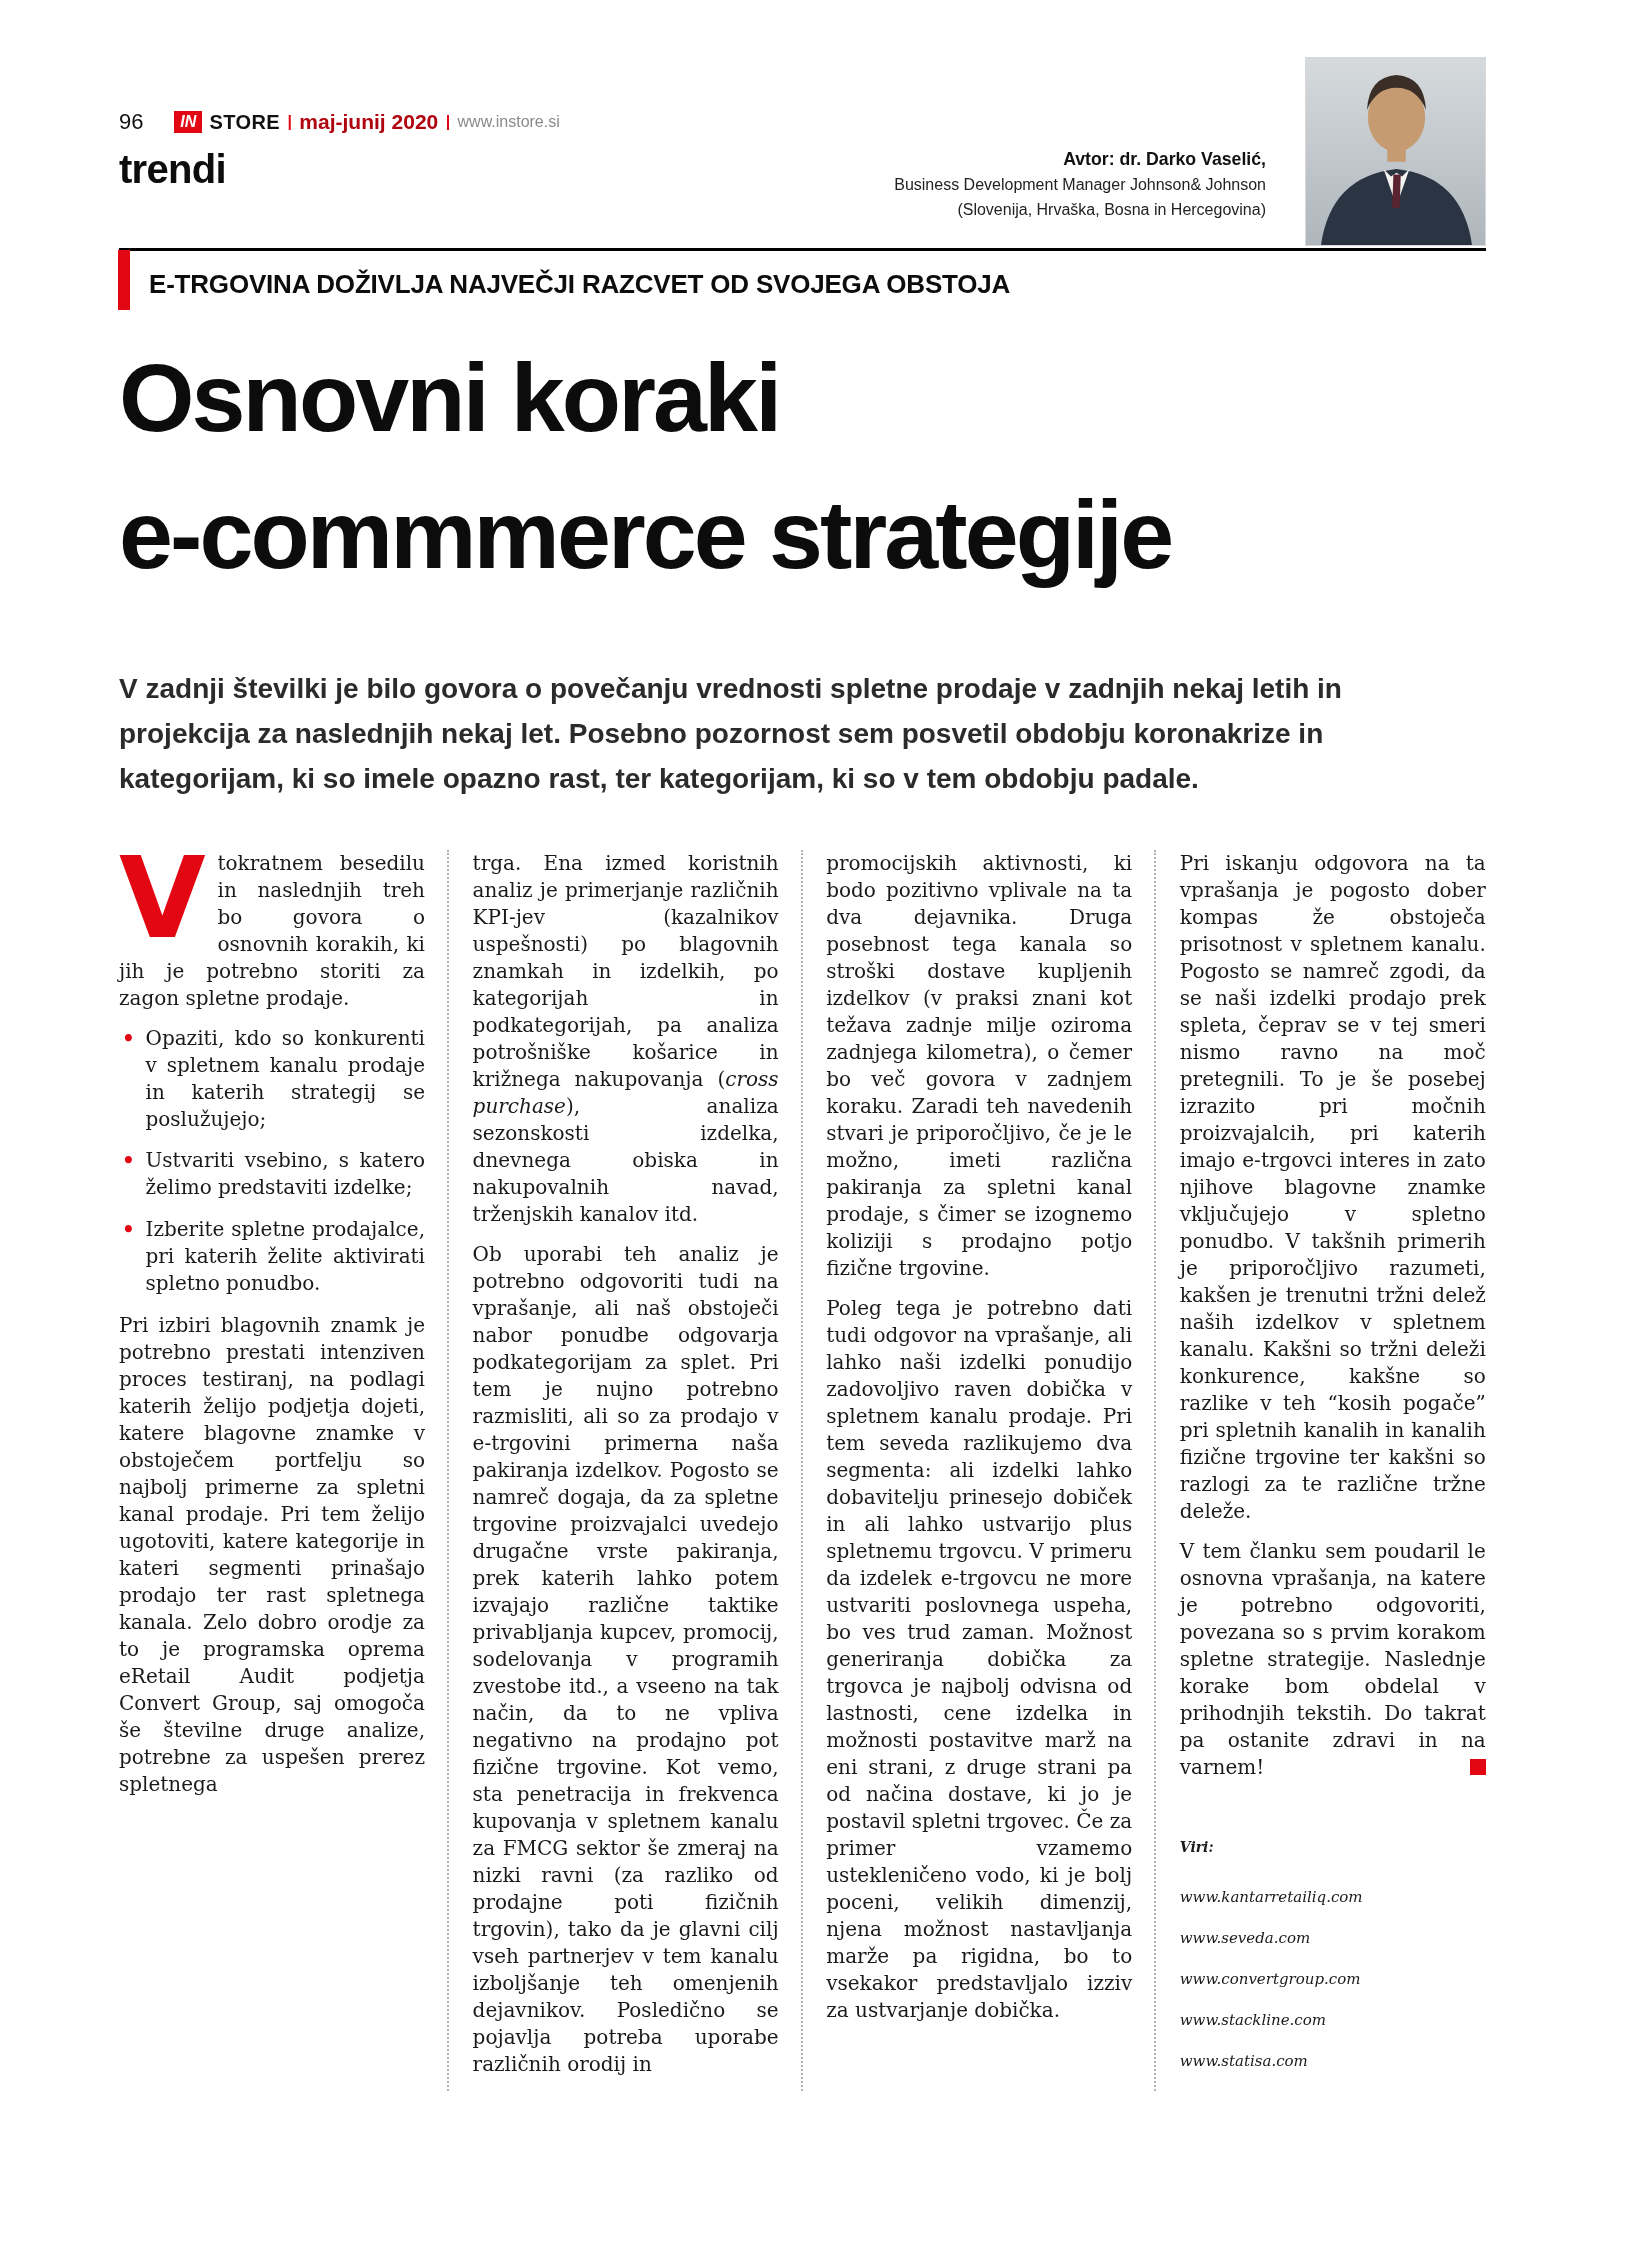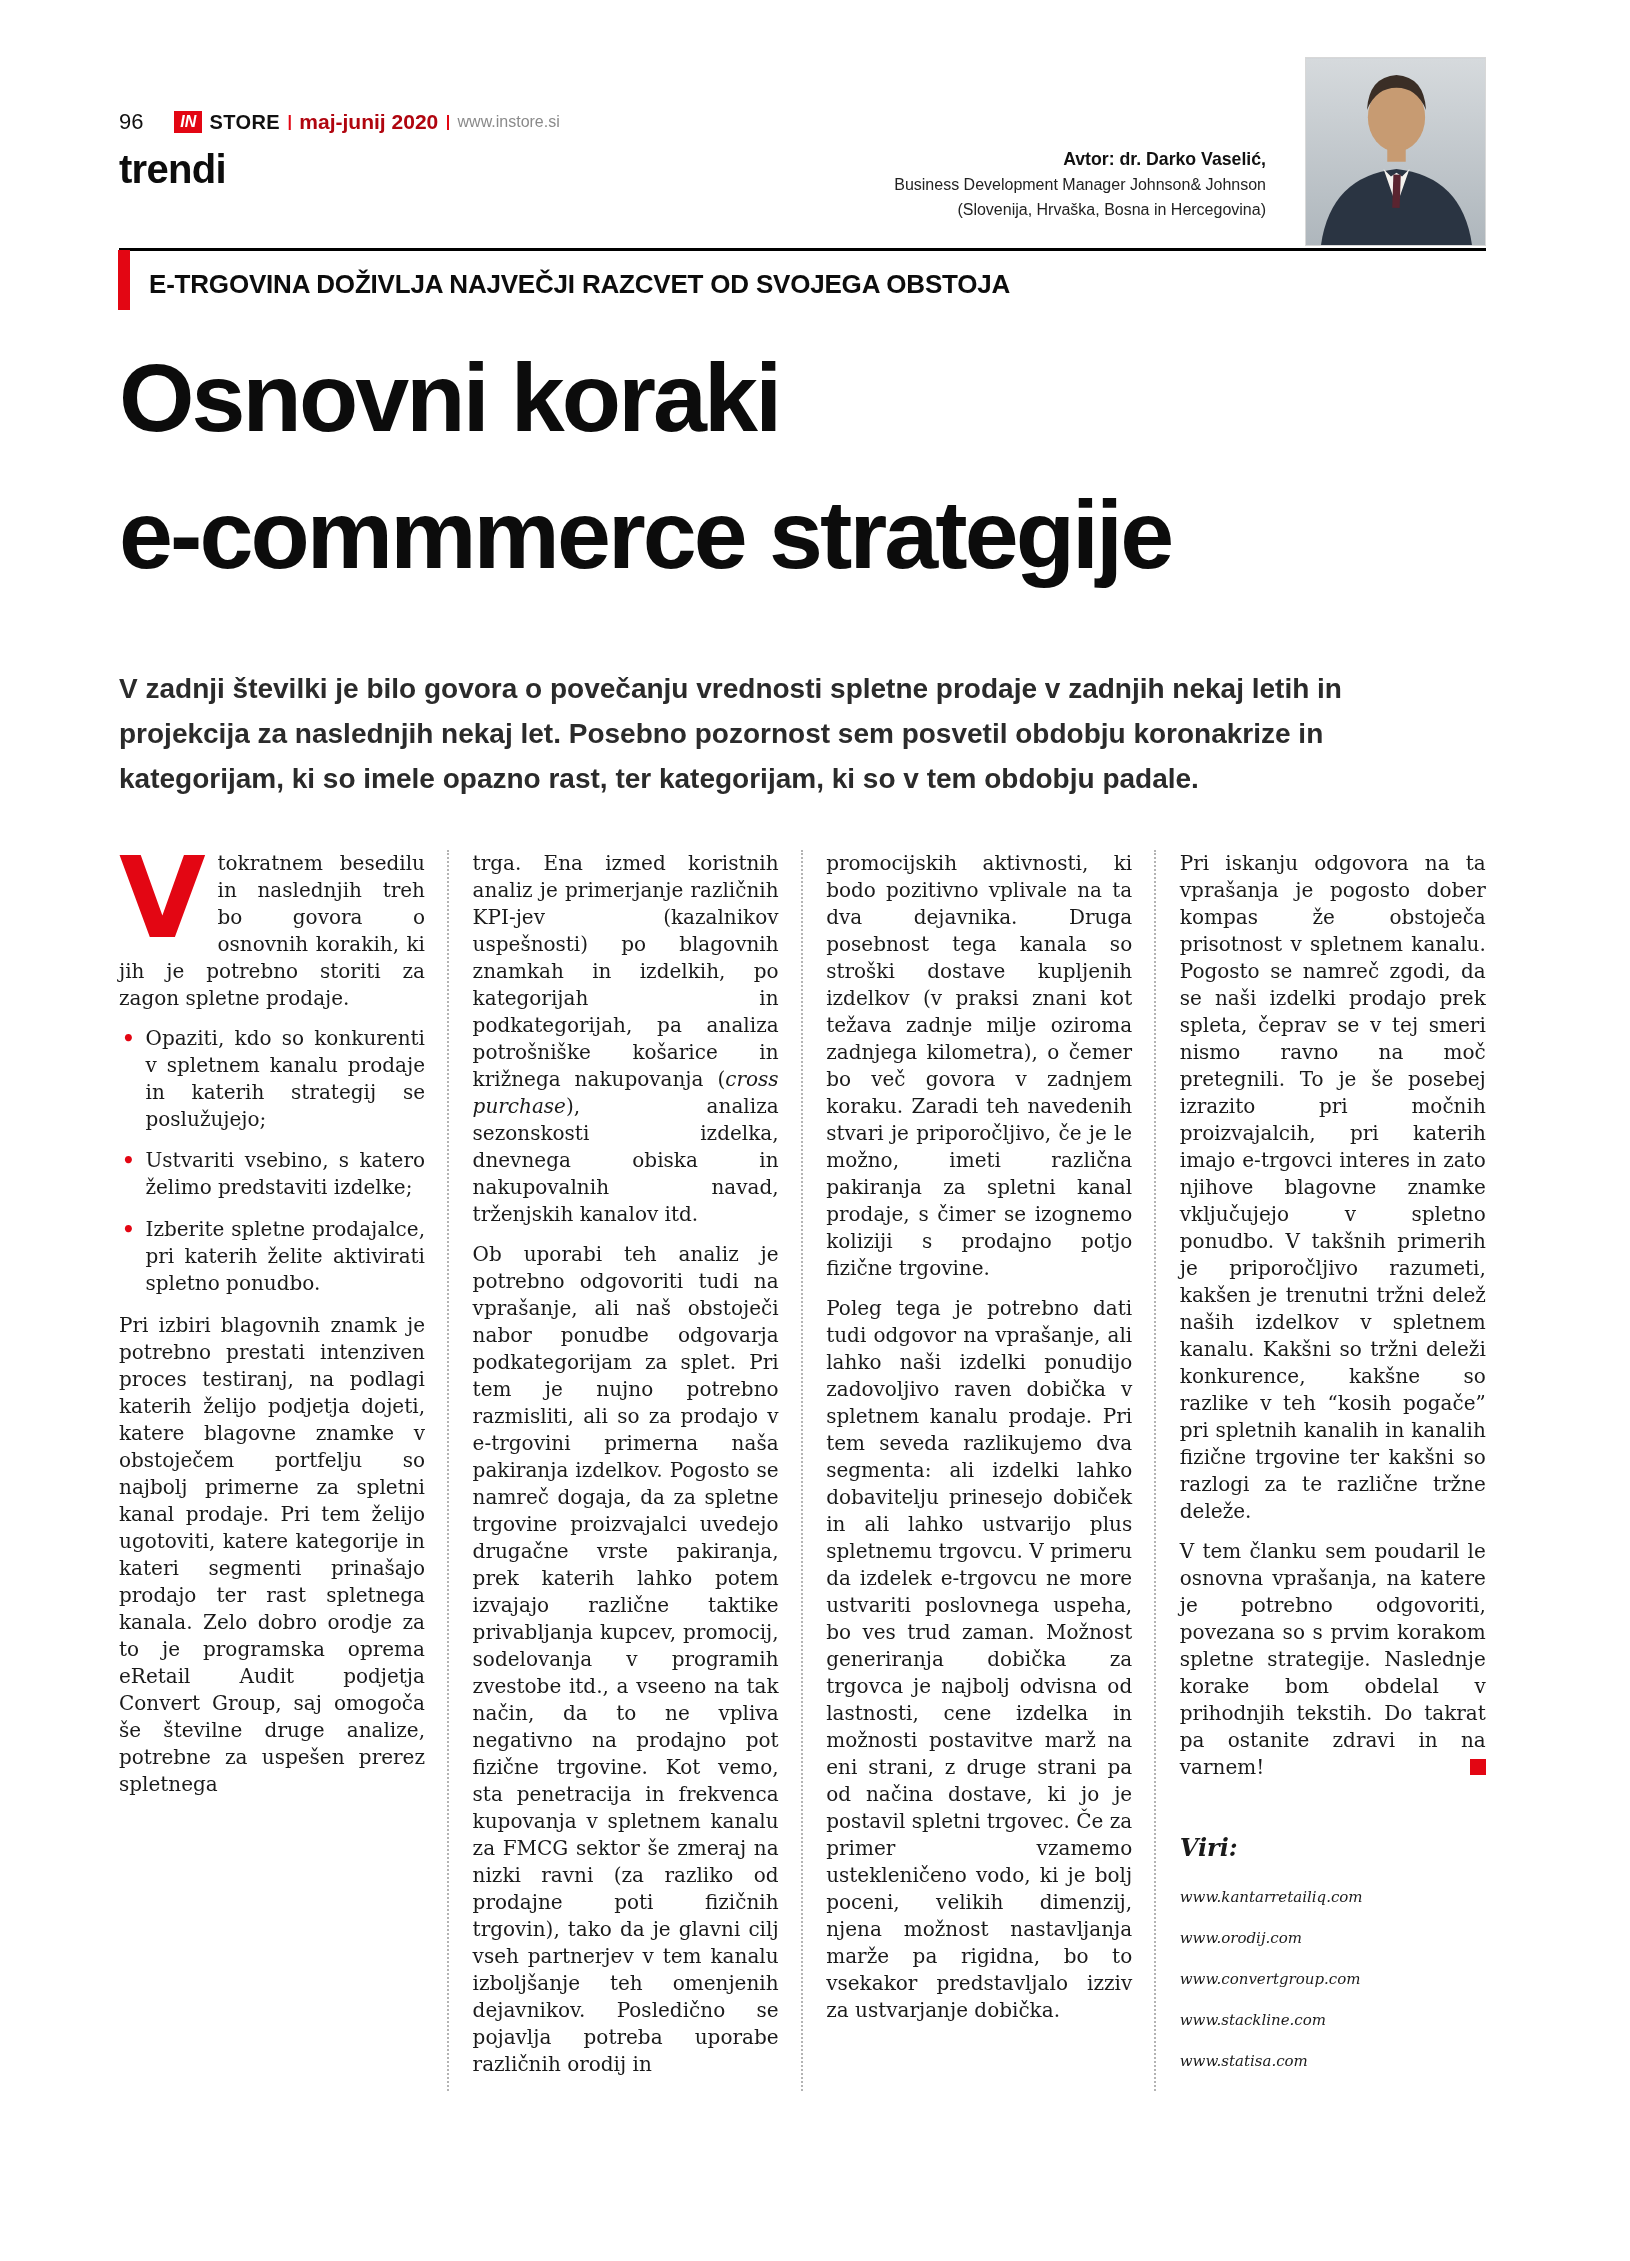--- a/index.html
+++ b/index.html
@@ -54,21 +54,21 @@
   .dropcap{float:left;font-family:"DejaVu Sans","Liberation Sans",sans-serif;
            font-weight:bold;font-size:112px;line-height:83px;color:#e30613;
            margin:7.4px 11.8px 4.4px 0;}
   .bullet-item{position:relative;padding-left:26.5px;margin:0 0 14.7px 0;}
   .bullet-item::before{content:"\2022";position:absolute;left:2.9px;top:0;color:#e30613;font-weight:bold;}
   .p-last{position:relative;}
   .end-mark{position:absolute;right:0;bottom:5.9px;width:16px;height:16px;background:#e30613;display:inline-block;}
 
   
   .sources{margin-top:53px;}
-  .sources-title{font-style:italic;font-weight:bold;font-size:24px;margin-bottom:16px;margin-top:17px;}
+  .sources-title{font-style:italic;font-weight:bold;font-size:14px;margin-bottom:16px;margin-top:17px;}
   .source-line{font-style:italic;font-size:15px;line-height:41px;color:#1a1a1a;text-align:left;}
 </style>
 </head>
 <body>
 
 <div class="page">
   <div class="content">
 
     <div class="header">
       <div class="hdr-line1">
@@ -144,21 +144,21 @@
         <p class="para">Poleg tega je potrebno dati tudi odgovor na vprašanje, ali lahko naši izdelki ponudijo zadovoljivo raven dobička v spletnem kanalu prodaje. Pri tem seveda razlikujemo dva segmenta: ali izdelki lahko dobavitelju prinesejo dobiček in ali lahko ustvarijo plus spletnemu trgovcu. V primeru da izdelek e-trgovcu ne more ustvariti poslovnega uspeha, bo ves trud zaman. Možnost generiranja dobička za trgovca je najbolj odvisna od lastnosti, cene izdelka in možnosti postavitve marž na eni strani, z druge strani pa od načina dostave, ki jo je postavil spletni trgovec. Če za primer vzamemo ustekleničeno vodo, ki je bolj poceni, velikih dimenzij, njena možnost nastavljanja marže pa rigidna, bo to vsekakor predstavljalo izziv za ustvarjanje dobička.</p>
       </div>
 
       <div class="col">
         <p class="para">Pri iskanju odgovora na ta vprašanja je pogosto dober kompas že obstoječa prisotnost v spletnem kanalu. Pogosto se namreč zgodi, da se naši izdelki prodajo prek spleta, čeprav se v tej smeri nismo ravno na moč pretegnili. To je še posebej izrazito pri močnih proizvajalcih, pri katerih imajo e-trgovci interes in zato njihove blagovne znamke vključujejo v spletno ponudbo. V takšnih primerih je priporočljivo razumeti, kakšen je trenutni tržni delež naših izdelkov v spletnem kanalu. Kakšni so tržni deleži konkurence, kakšne so razlike v teh “kosih pogače” pri spletnih kanalih in kanalih fizične trgovine ter kakšni so razlogi za te različne tržne deleže.</p>
         <p class="para p-last"><span>V tem članku sem poudaril le osnovna vprašanja, na katere je potrebno odgovoriti, povezana so s prvim korakom spletne strategije. Naslednje korake bom obdelal v prihodnjih tekstih. Do takrat pa ostanite zdravi in na varnem!</span><span class="end-mark"></span></p>
 
         <div class="sources">
           <div class="sources-title">Viri:</div>
           <div class="source-line">www.kantarretailiq.com</div>
-          <div class="source-line">www.orodij.com</div>
+          <div class="source-line">www.seveda.com</div>
           <div class="source-line">www.convertgroup.com</div>
           <div class="source-line">www.stackline.com</div>
           <div class="source-line">www.statisa.com</div>
         </div>
       </div>
 
     </div>
   </div>
 </div>
 

